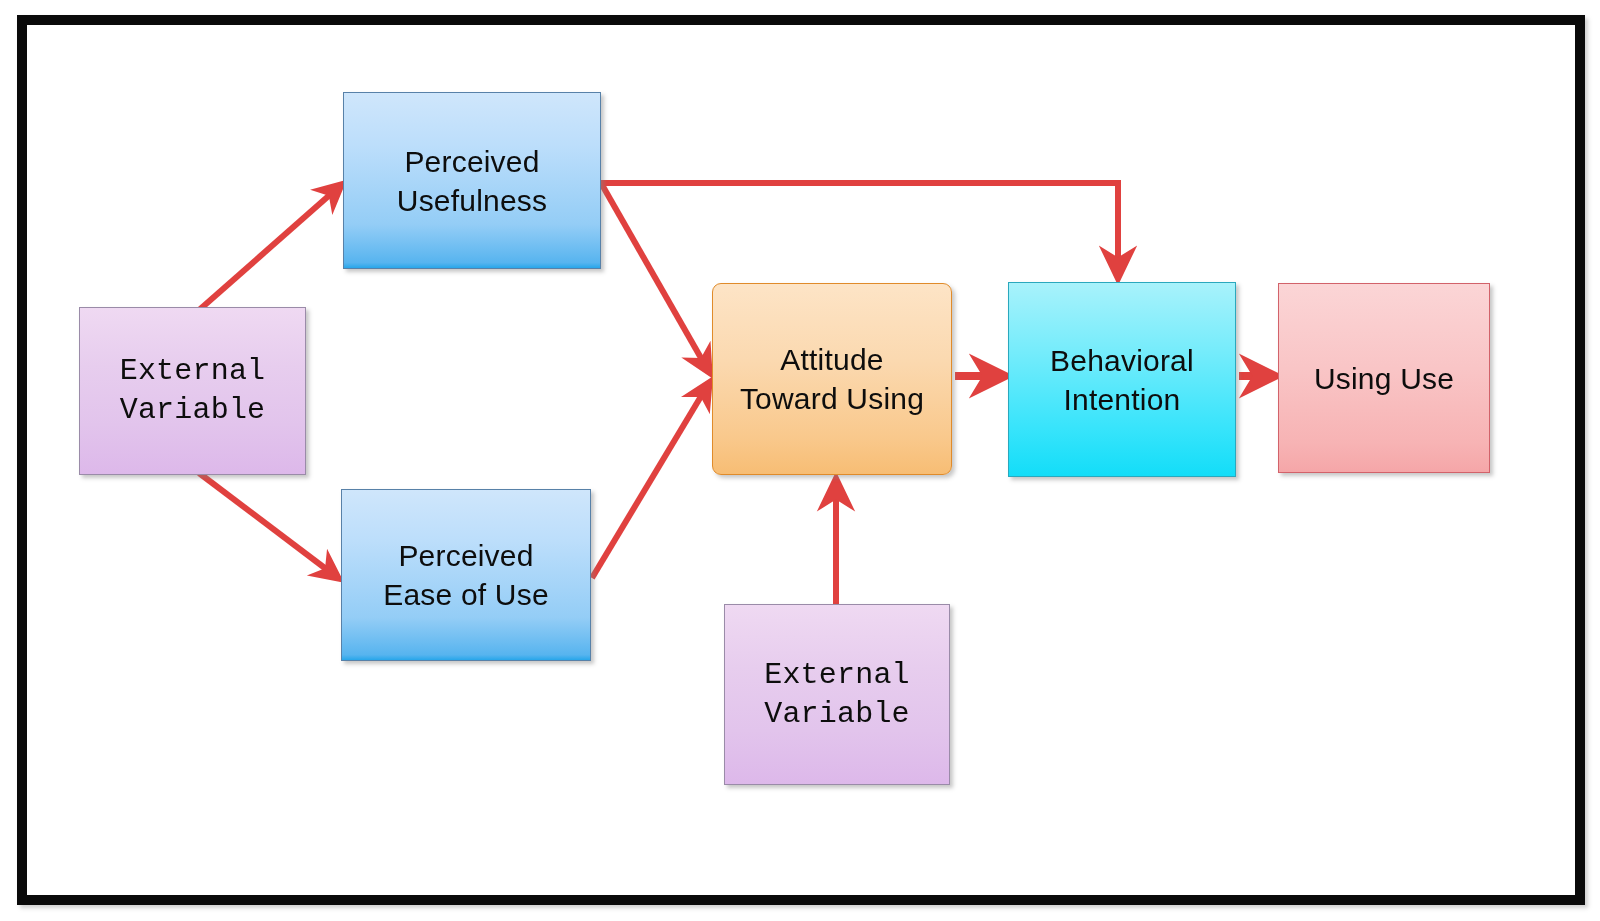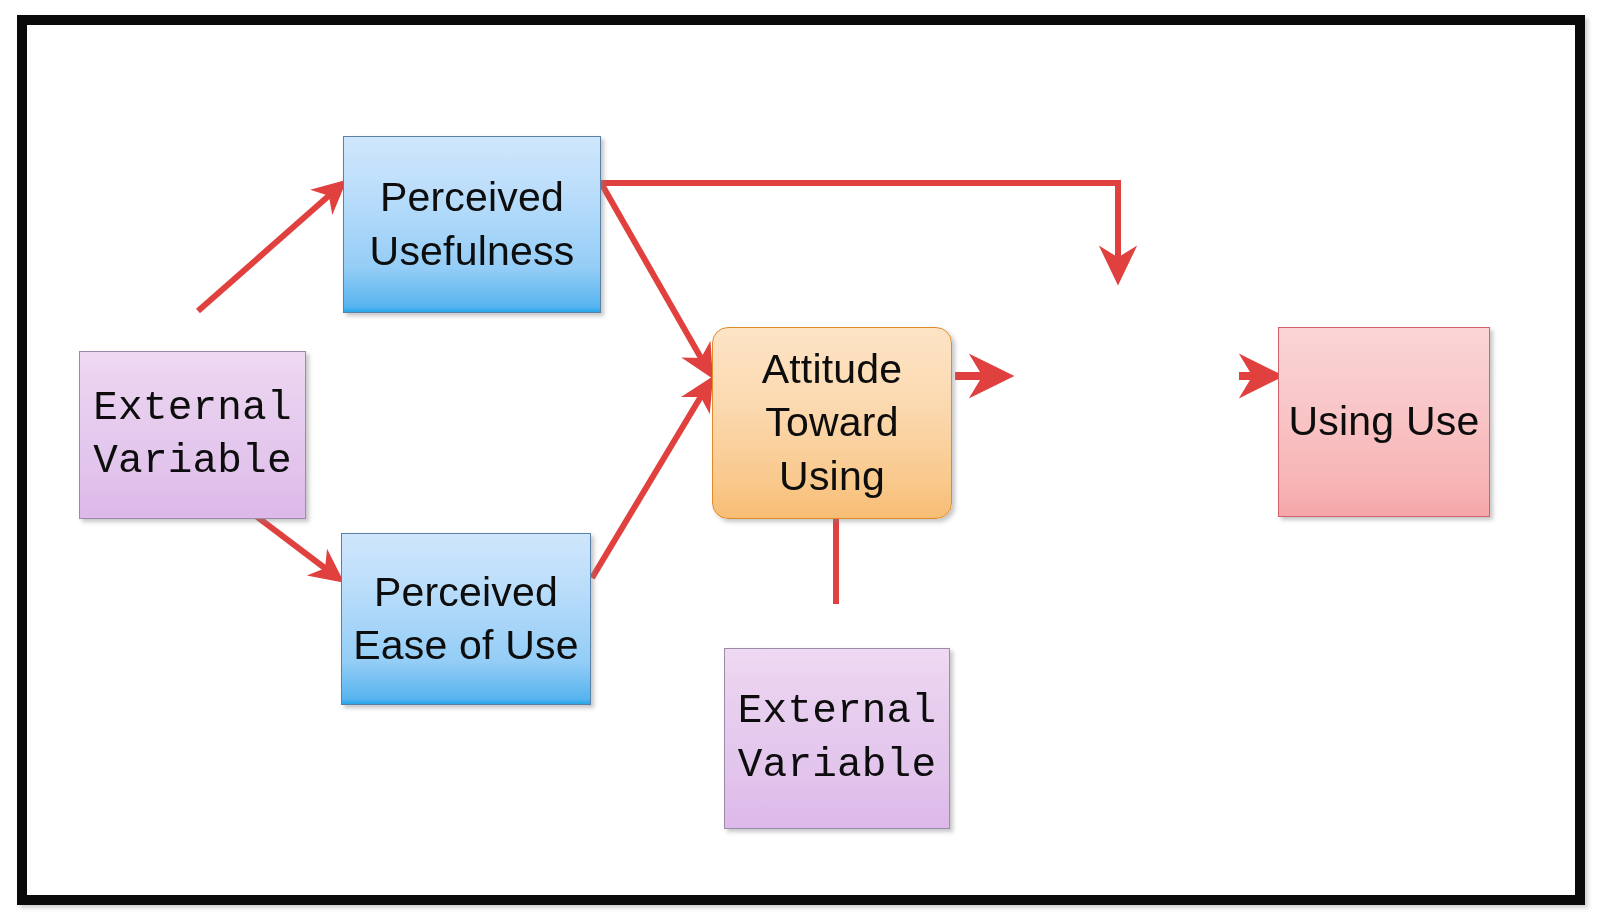--- a/index.html
+++ b/index.html
@@ -40,41 +40,40 @@
     height: 921px;
     pointer-events: none;
   }
   .node {
     position: absolute;
     display: flex;
     align-items: center;
     justify-content: center;
     text-align: center;
     color: #0d0d0d;
-    font-size: 41px;
+    font-size: 30px;
     line-height: 1.30;
     letter-spacing: 0.2px;
     box-sizing: border-box;
     white-space: pre-line;
     box-shadow: 3px 3px 4px rgba(130,130,130,0.45);
-    margin-top: 44px;
   }
   .node-violet {
     background: linear-gradient(180deg, #efd9f2 0%, #e7cdee 35%, #e2c4ec 70%, #ddb8ea 100%);
     border: 1px solid #9a8ba8;
     font-family: Liberation Mono, monospace;
   }
   .node-blue {
     background: linear-gradient(180deg, #cfe6fb 0%, #bcdefb 30%, #94cdf6 75%, #57b4ef 97%, #27a6ea 100%);
     border: 1px solid #5881a8;
   }
   .node-orange {
     background: linear-gradient(180deg, #fde4c6 0%, #fbd9b0 40%, #f9c98d 80%, #f7bd74 100%);
     border: 1px solid #e08b2a;
-    border-radius: 16px;
+    border-radius: 9px;
   }
   .node-cyan {
     background: linear-gradient(180deg, #a8f2fb 0%, #76ecfb 35%, #38e4fb 75%, #13ddf8 100%);
     border: 1px solid #2aa8bd;
   }
   .node-pink {
     background: linear-gradient(180deg, #fbd5d6 0%, #f9c5c6 45%, #f7b3b4 85%, #f5a6a8 100%);
     border: 1px solid #d2626a;
   }
 </style>
@@ -124,20 +123,24 @@
   <div class="node node-blue" style="left:341px; top:489px; width:250px; height:172px;">
     <span>Perceived
 Ease of Use</span>
   </div>
 
   <div class="node node-orange" style="left:712px; top:283px; width:240px; height:192px;">
     <span>Attitude
 Toward Using</span>
   </div>
 
+  <div class="node node-cyan" style="left:1008px; top:282px; width:228px; height:195px;">
+    <span>Behavioral
+Intention</span>
+  </div>
 
   <div class="node node-pink" style="left:1278px; top:283px; width:212px; height:190px;">
     <span>Using Use</span>
   </div>
 
   <div class="node node-violet" style="left:724px; top:604px; width:226px; height:181px;">
     <span>External
 Variable</span>
   </div>
 </div>

